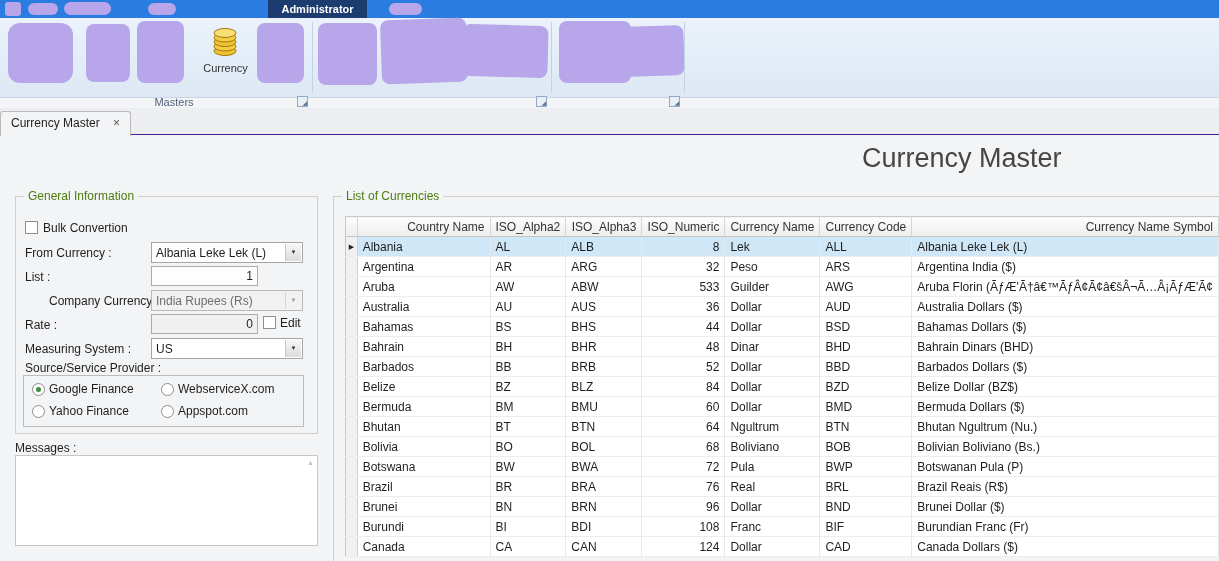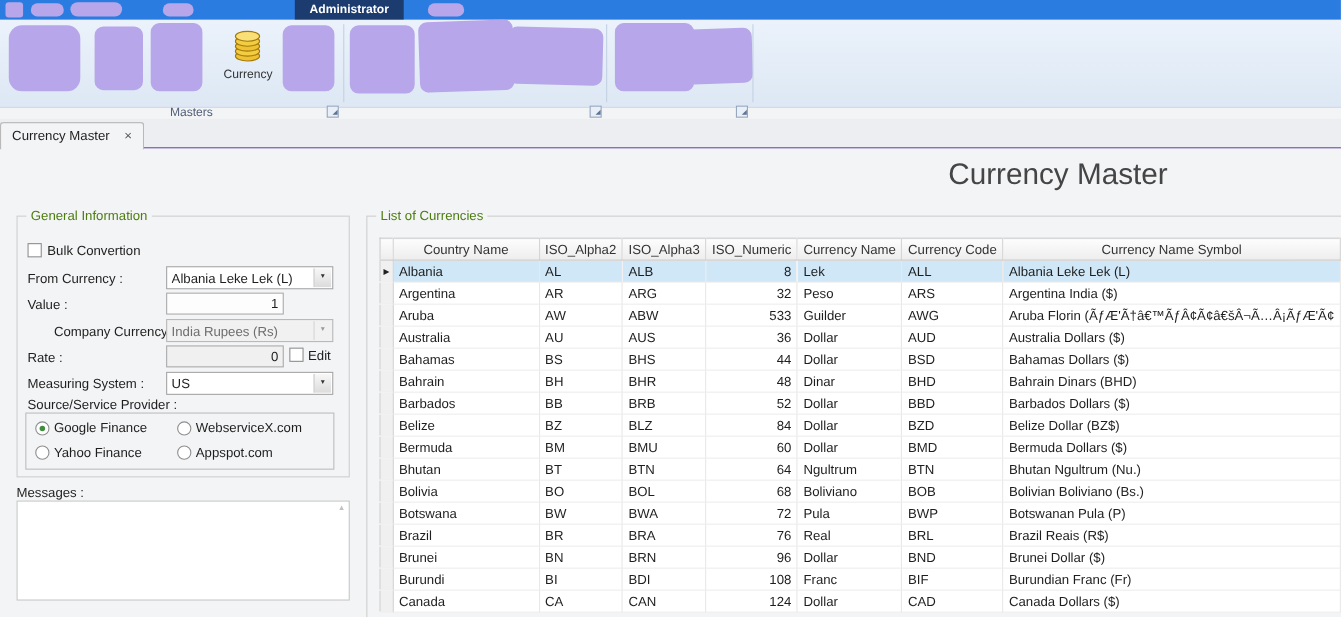--- a/index.html
+++ b/index.html
@@ -55,21 +55,21 @@
   .rad.sel::after { content: ""; position: absolute; left: 3px; top: 3px; width: 5px; height: 5px; border-radius: 50%; background: #3e8e3e; }
   .rad-label { position: absolute; white-space: nowrap; }
 
   .messages-label { position: absolute; left: 15px; top: 306px; }
   .messages-box { position: absolute; left: 15px; top: 320px; width: 303px; height: 91px; background: #fff; border: 1px solid #c6c6c6; }
   .msg-scroll { position: absolute; right: 3px; top: 3px; font-size: 7px; color: #c2c2c2; }
 
   
   .grid-wrap { position: absolute; left: 345px; top: 81px; }
   table.grid { border-collapse: collapse; table-layout: fixed; background: #fff; border: 1px solid #c8c8c8; }
-  table.grid th { height: 20px; background: linear-gradient(#fdfdfd, #ededee); border-right: 1px solid #d5d5d5; border-bottom: 1px solid #c6c6c6; font-weight: normal; text-align: center; padding: 0 5px; color: #333; overflow: hidden; white-space: nowrap; font-size: 12px; }
+  table.grid th { height: 20px; background: linear-gradient(#fdfdfd, #ededee); border-right: 1px solid #d5d5d5; border-bottom: 1px solid #c6c6c6; font-weight: normal; text-align: right; padding: 0 5px; color: #333; overflow: hidden; white-space: nowrap; font-size: 12px; }
   table.grid td { height: 20px; border-right: 1px solid #e8e8e8; border-bottom: 1px solid #ededed; padding: 0 5px; white-space: nowrap; overflow: hidden; font-size: 12px; }
   table.grid td.num { text-align: right; }
   table.grid td.ind { background: #f0f0f0; border-right: 1px solid #d0d0d0; padding: 0; text-align: center; font-size: 7px; color: #222; }
   table.grid th.ind { background: linear-gradient(#fdfdfd, #ededee); }
   table.grid tr.selected td { background: #cfe7f7; }
   table.grid tr.selected td.ind { background: #f0f0f0; }
 </style>
 </head>
 <body>
 
@@ -140,21 +140,21 @@
 
     <span class="chk" style="left:9px;top:24px;"></span>
     <span class="chk-label" style="left:27px;top:24px;">Bulk Convertion</span>
 
     <span class="fl" style="top:49px;">From Currency :</span>
     <div class="combo" style="top:45px;">
       <span class="combo-text">Albania Leke Lek (L)</span>
       <span class="combo-btn">▼</span>
     </div>
 
-    <span class="fl" style="top:73px;">Value :</span>
+    <span class="fl" style="top:73px;">List :</span>
     <div class="tbox" style="top:69px;">1</div>
 
     <span class="fl" style="top:97px;margin-left:24px;">Company Currency :</span>
     <div class="combo disabled" style="top:93px;">
       <span class="combo-text">India Rupees (Rs)</span>
       <span class="combo-btn">▼</span>
     </div>
 
     <span class="fl" style="top:121px;">Rate :</span>
     <div class="tbox disabled" style="top:117px;">0</div>

